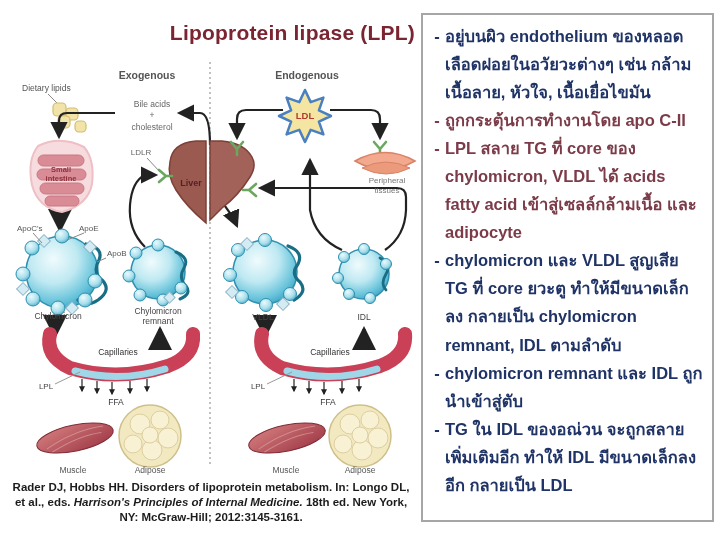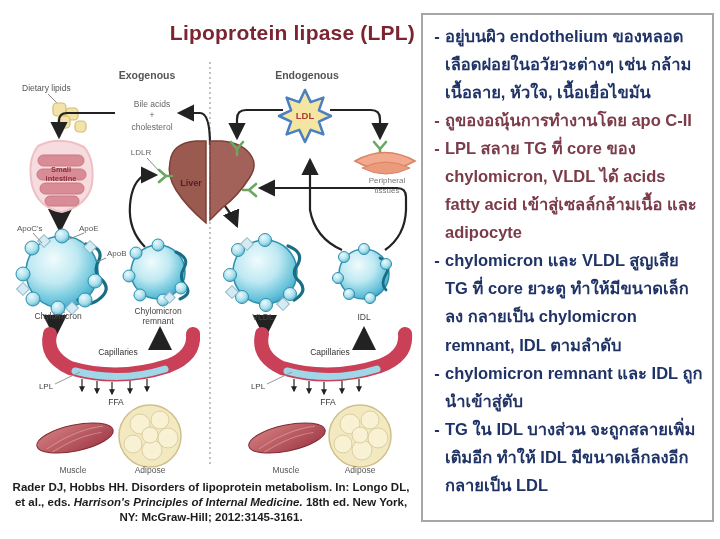--- a/index.html
+++ b/index.html
@@ -283,33 +283,33 @@
     <span>Rader DJ, Hobbs HH. Disorders of lipoprotein metabolism. In: Longo DL, et al., eds. </span><span class="it">Harrison's Principles of Internal Medicine.</span><span> 18th ed. New York, NY: McGraw-Hill; 2012:3145-3161.</span>
   </div>
 
   <div class="notes-box">
     <div class="bullet" style="color: rgb(31, 51, 102);">
       <span class="dash">-</span>
       <span class="txt">อยู่บนผิว endothelium ของหลอดเลือดฝอยในอวัยวะต่างๆ เช่น  กล้ามเนื้อลาย, หัวใจ, เนื้อเยื่อไขมัน</span>
     </div>
     <div class="bullet" style="color: rgb(123, 59, 73);">
       <span class="dash">-</span>
-      <span class="txt">ถูของอณุ้นการทำงานโดย apo C-II</span>
+      <span class="txt">ถูกกระตุ้นการทำงานโดย apo C-II</span>
     </div>
     <div class="bullet" style="color: rgb(123, 59, 73);">
       <span class="dash">-</span>
       <span class="txt">LPL สลาย TG ที่ core ของ chylomicron, VLDL ได้ acids fatty acid เข้าสู่เซลล์กล้ามเนื้อ และ adipocyte</span>
     </div>
     <div class="bullet" style="color: rgb(31, 51, 102);">
       <span class="dash">-</span>
       <span class="txt">chylomicron และ  VLDL สูญเสีย TG ที่ core ยวะตู ทำให้มีขนาดเล็กลง กลายเป็น chylomicron remnant, IDL ตามลำดับ</span>
     </div>
     <div class="bullet" style="color: rgb(31, 51, 102);">
       <span class="dash">-</span>
       <span class="txt">chylomicron remnant และ IDL ถูกนำเข้าสู่ตับ</span>
     </div>
     <div class="bullet" style="color: rgb(31, 51, 102);">
       <span class="dash">-</span>
-      <span class="txt">TG ใน IDL บางส่วน จะถูกสลายเพิ่มเติมอีก ทำให้ IDL มีขนาดเล็กลงอีก กลายเป็น LDL</span>
+      <span class="txt">TG ใน IDL ของอณ่วน จะถูกสลายเพิ่มเติมอีก ทำให้ IDL มีขนาดเล็กลงอีก กลายเป็น LDL</span>
     </div>
   </div>
 
 </div>
 
 </body></html>

